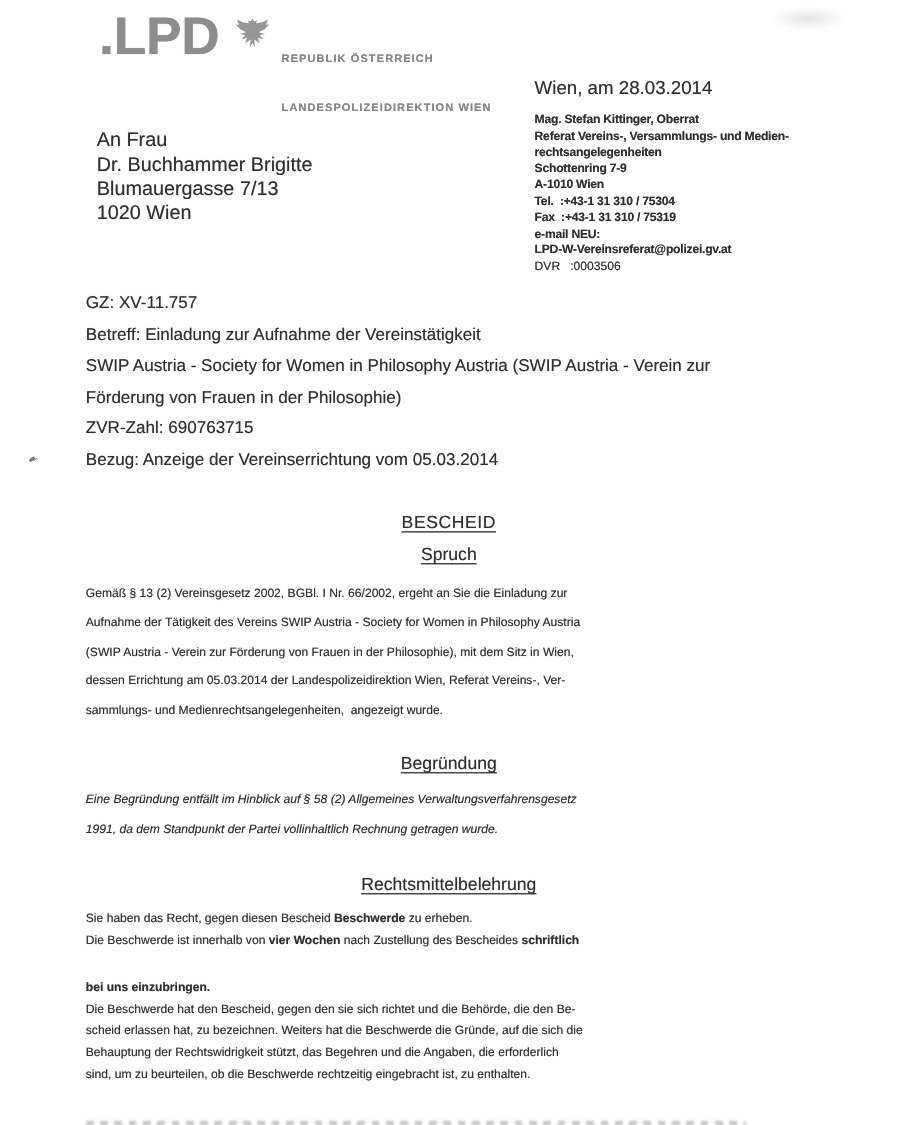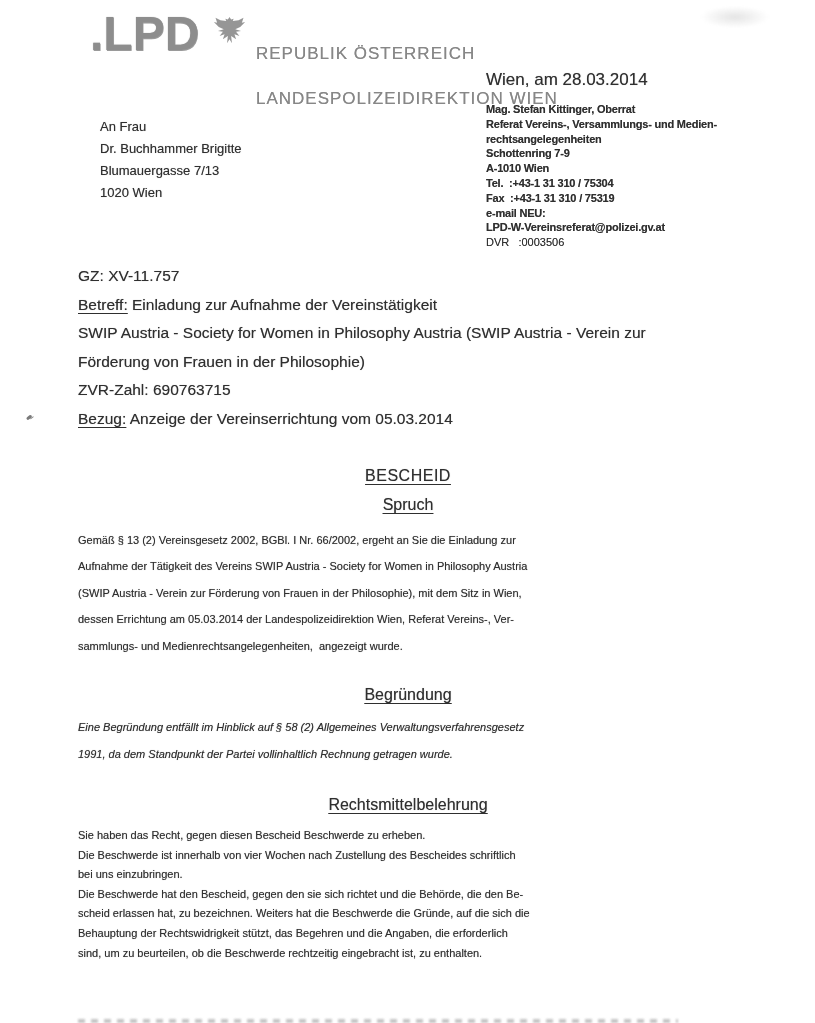--- a/index.html
+++ b/index.html
@@ -14,69 +14,69 @@
 
   
   .logo{
     position:absolute; left:90px; top:6px;
     font-size:48px; font-weight:700; letter-spacing:0px;
     color:#8d8d8d; text-shadow:0 0 1px #a5a5a5, .5px .5px 0 #9a9a9a;
   }
   .eagle{ position:absolute; left:213px; top:17px; opacity:.8; }
   .org{
     position:absolute; left:256px; top:16px;
-    color:#878787; font-weight:400; font-size:17px; letter-spacing:1px;
+    color:#878787; font-weight:700; font-size:10px; letter-spacing:1px;
     line-height:15px; white-space:pre; text-shadow:0 0 .5px #9a9a9a;
   }
   .smudge{
     position:absolute; left:700px; top:6px; width:70px; height:22px;
     background:radial-gradient(ellipse at center, rgba(160,160,160,.28), rgba(160,160,160,0) 70%);
     filter:blur(1px);
   }
 
   
   .dateline{ position:absolute; left:486px; top:70px; font-size:17px; }
   .contact{
     position:absolute; left:486px; top:102px;
     font-size:11px; font-weight:700; line-height:14.8px; letter-spacing:-.2px;
     color:#2f2f2f; text-shadow:0 0 .6px rgba(47,47,47,.6);
   }
   .contact .dvr{ font-weight:400; letter-spacing:0; }
 
   
-  .recipient{ position:absolute; left:100px; top:116px; font-size:13px; line-height:22px; }
+  .recipient{ position:absolute; left:88px; top:116px; font-size:18px; line-height:22px; }
 
   .stray{
     position:absolute; left:26px; top:416px; width:6px; height:2.5px;
     background:#7a7a7a; border-radius:2px; transform:rotate(-38deg);
     box-shadow:2px 2px 0 -1px #8a8a8a;
   }
 
   
   .refblock{ position:absolute; left:78px; top:262px; font-size:15.5px; line-height:28.6px; }
-  .u{ text-decoration:underline; text-underline-offset:2.5px; }
+  .u{ text-underline-offset:2.5px; }
 
   
   .h{
     position:absolute; left:78px; width:660px; text-align:center;
     font-size:16px; font-weight:400;
     text-decoration:underline; text-underline-offset:3px;
   }
   .h-bescheid{ top:467px; letter-spacing:.5px; }
   .h-spruch{ top:496px; }
   .h-begruendung{ top:686px; }
   .h-rechtsmittel{ top:796px; }
 
   
   .para{ position:absolute; left:78px; font-size:11px; }
   .p-spruch{ top:527px; line-height:26.4px; }
   .p-begruendung{ top:714px; line-height:27px;font-style:italic; }
   .p-rm1{ top:826px; line-height:19.6px; }
   .p-rm2{ top:976px; line-height:20px; }
-  .b{ font-weight:400; }
+  .b{ font-weight:700;margin-top:24px; }
 
   .cutline{
     position:absolute; left:78px; top:1019px; width:600px; height:4px;
     background:repeating-linear-gradient(90deg, rgba(90,90,90,.35) 0 7px, rgba(90,90,90,0) 7px 13px);
     filter:blur(1px);
   }
 </style>
 </head>
 <body>
 

